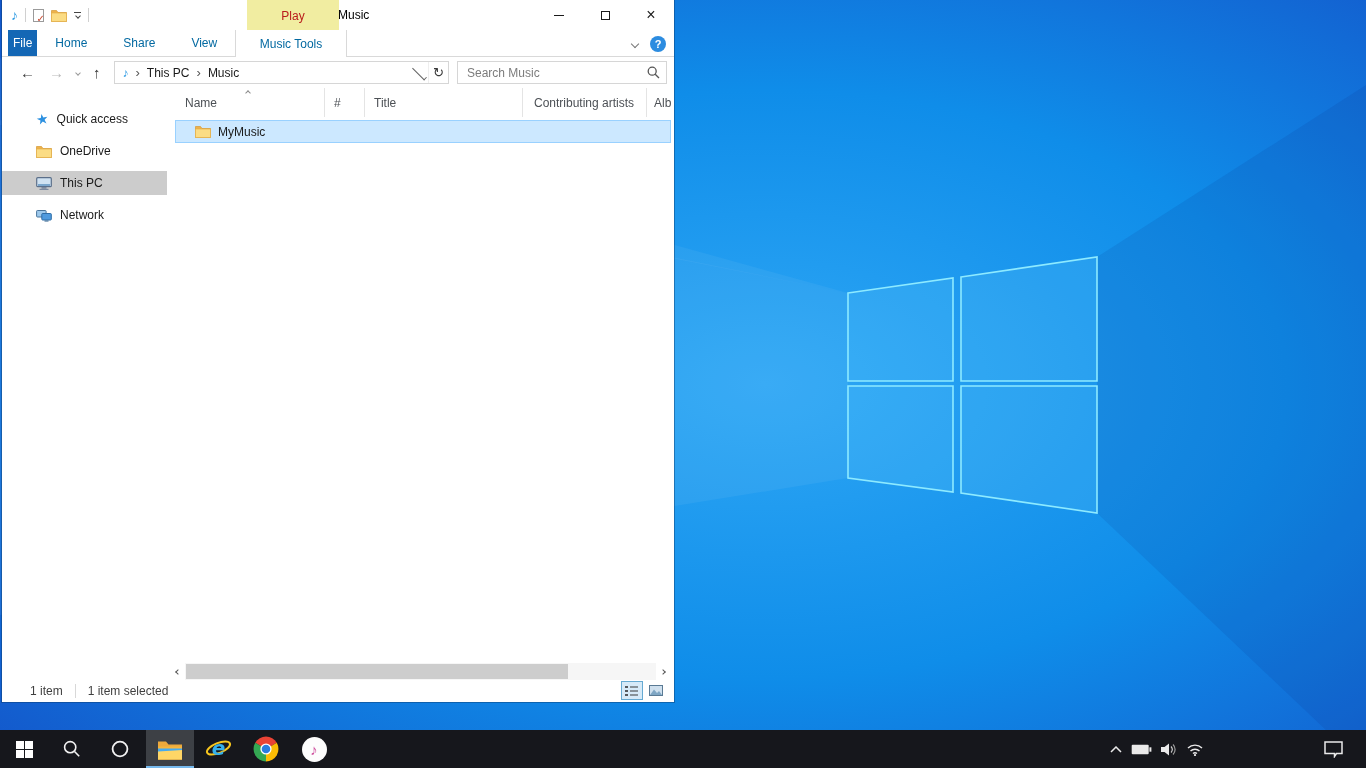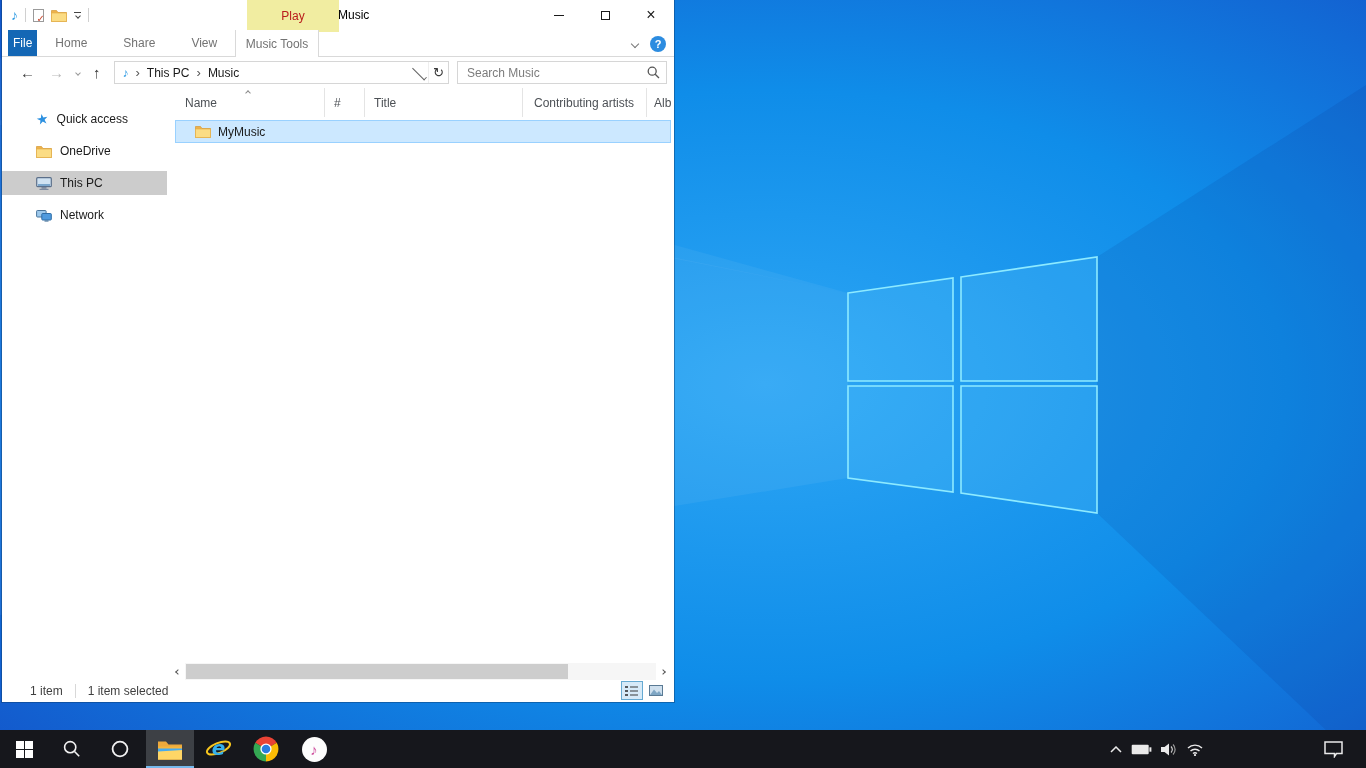--- a/index.html
+++ b/index.html
@@ -33,23 +33,23 @@
                  display:flex; align-items:center; justify-content:center; color:#b91c1c;margin-left:12px; }
   .win-title { position:absolute; left:336px; top:0; line-height:30px; color:#000; }
   .win-controls { position:absolute; right:0; top:0; display:flex; }
   .win-btn { width:46px; height:30px; display:flex; align-items:center; justify-content:center; color:#1a1a1a; }
   .min-glyph { width:10px; height:1px; background:#1a1a1a; }
   .max-glyph { width:9px; height:9px; border:1px solid #1a1a1a; }
   .close-glyph { font-size:16px; line-height:1; }
 
   
   .tabrow { height:27px; border-bottom:1px solid #d9d9d9; display:flex; align-items:stretch; position:relative; flex:none; }
-  .tab { padding:0 18px; display:flex; align-items:center; color:#737373; }
+  .tab { padding:0 18px; display:flex; align-items:center; color:#0369a1; }
   .tab.file { background:#1467b5; color:#ffffff; margin-left:6px; padding:0 5px; }
-  .tab.contextual { position:absolute; left:233px; top:0; width:84px; height:27px; padding:0;
+  .tab.contextual { position:absolute; left:233px; top:0; width:112px; height:27px; padding:0;
                     justify-content:center; border-left:1px solid #d9d9d9; border-right:1px solid #d9d9d9; background:#fff; }
   .ribbon-right { position:absolute; right:8px; top:0; height:27px; display:flex; align-items:center; gap:12px; }
   .ribbon-right .chev { color:#777; }
   .help-btn { width:16px; height:16px; border-radius:50%; background:#2c8ce0; color:#fff; font-size:11px; font-weight:bold;
               display:flex; align-items:center; justify-content:center; }
 
   
   .navrow { height:31px; display:flex; align-items:center; flex:none; padding-right:7px; }
   .nav-arrow { font-size:15px; line-height:1; }
   .nav-back { color:#3a3a3a; margin-left:18px; }

